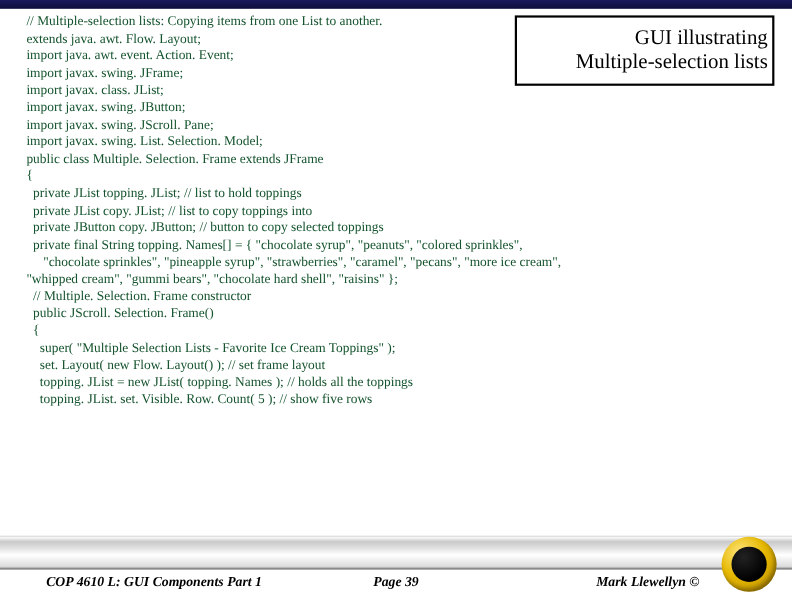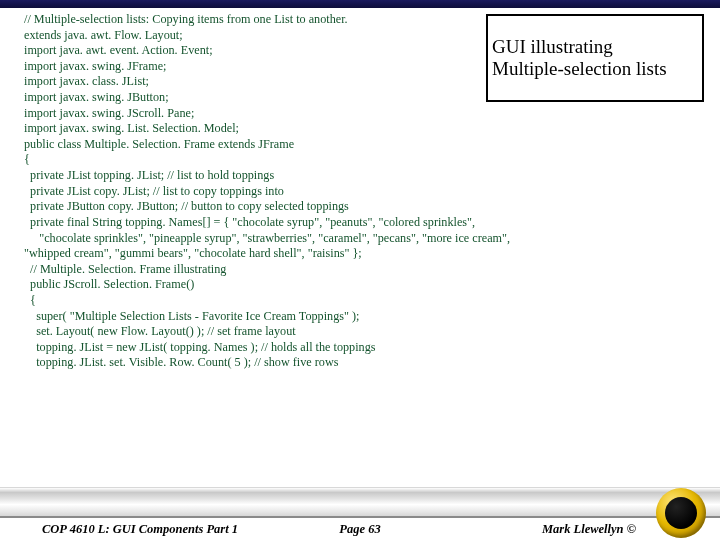--- a/index.html
+++ b/index.html
@@ -31,25 +31,25 @@
     right: 16px;
     bottom: 56px;
     font-size: 12.2px;
     line-height: 1.28;
     color: #14532d;
   }
   .callout {
     position: absolute;
     top: 14px;
     right: 16px;
-    width: 218px;
+    width: 236px;
     border: 2px solid #000;
     background: #fff;
-    text-align: left;
-    padding: 20px 4px;
+    text-align: right;
+    padding: 8px 4px;
     box-sizing: border-box;
   }
   .callout .t1 {
     font-size: 19px;
   }
   .callout .t2 {
     font-size: 19px;
   }
   .code-block {
     white-space: pre;
@@ -140,36 +140,36 @@
     <div class="code-block"></div>
     <div class="code-block">public class Multiple. Selection. Frame extends JFrame</div>
     <div class="code-block">{</div>
     <div class="code-block">  private JList topping. JList; // list to hold toppings</div>
     <div class="code-block">  private JList copy. JList; // list to copy toppings into</div>
     <div class="code-block">  private JButton copy. JButton; // button to copy selected toppings</div>
     <div class="code-block">  private final String topping. Names[] = { "chocolate syrup", "peanuts", "colored sprinkles",</div>
     <div class="code-block">     "chocolate sprinkles", "pineapple syrup", "strawberries", "caramel", "pecans", "more ice cream",</div>
     <div class="code-block">"whipped cream", "gummi bears", "chocolate hard shell", "raisins" };</div>
     <div class="code-block"></div>
-    <div class="code-block">  // Multiple. Selection. Frame illustrating</div>
+    <div class="code-block">  // Multiple. Selection. Frame constructor</div>
     <div class="code-block">  public JScroll. Selection. Frame()</div>
     <div class="code-block">  {</div>
     <div class="code-block">    super( "Multiple Selection Lists - Favorite Ice Cream Toppings" );</div>
     <div class="code-block">    set. Layout( new Flow. Layout() ); // set frame layout</div>
     <div class="code-block"></div>
     <div class="code-block">    topping. JList = new JList( topping. Names ); // holds all the toppings</div>
     <div class="code-block">    topping. JList. set. Visible. Row. Count( 5 ); // show five rows</div>
   </div>
 
   <div class="footer">
     <div class="footer-grad"></div>
     <div class="footer-line"></div>
     <div class="footer-text">
       <span class="ft-left">COP 4610 L: GUI Components Part 1</span>
-      <span class="ft-center">Page 63</span>
+      <span class="ft-center">Page 39</span>
       <span class="ft-right">Mark Llewellyn ©</span>
     </div>
     <div class="logo">
       <div class="logo-outer"></div>
       <div class="logo-inner"></div>
     </div>
   </div>
 </div>
 
 </body></html>

